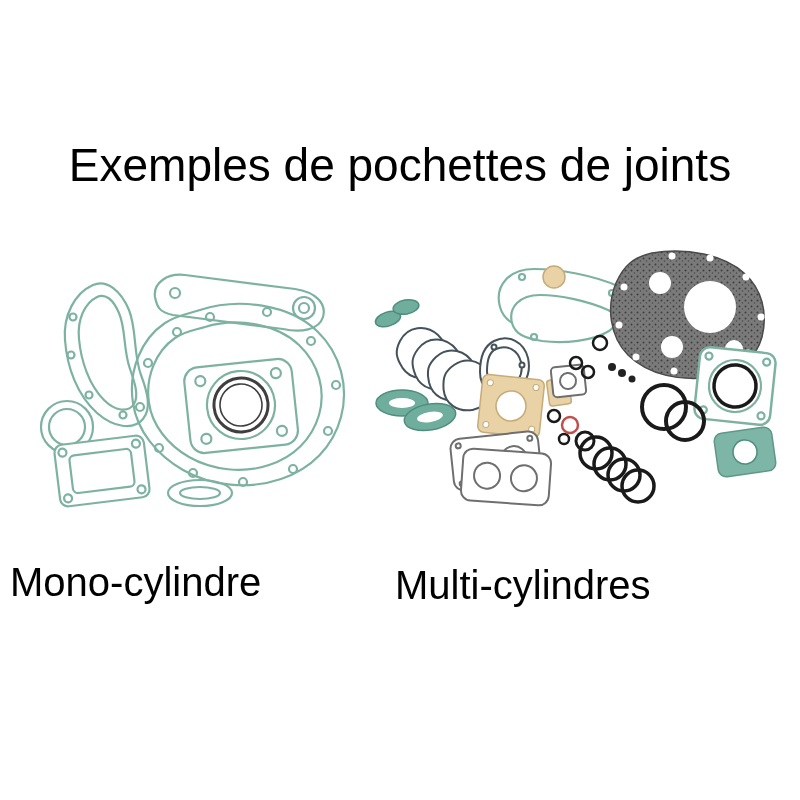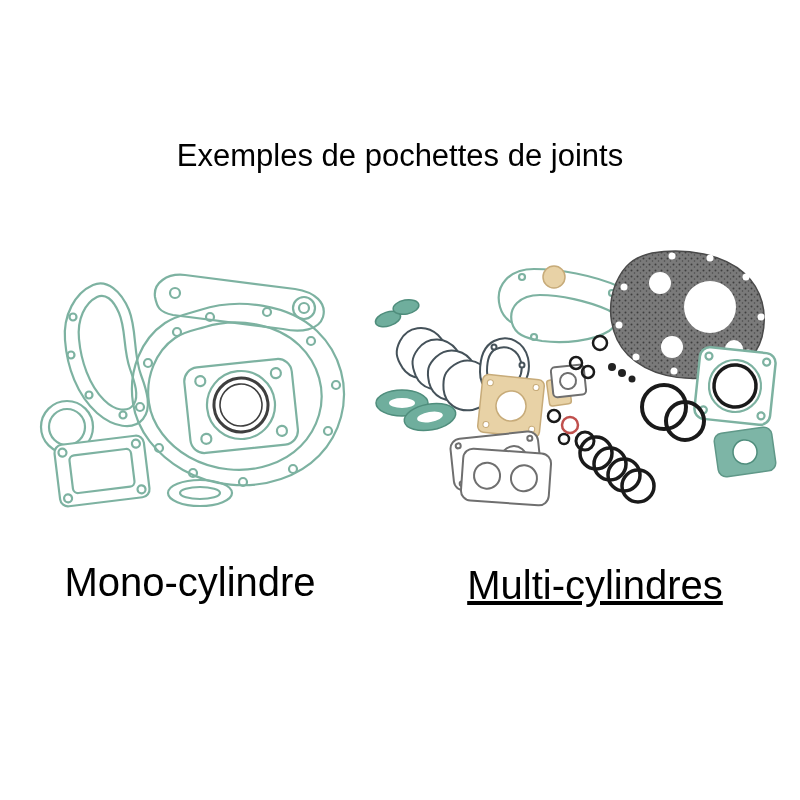--- a/index.html
+++ b/index.html
@@ -5,29 +5,29 @@
   html,body{margin:0;padding:0;background:#fff;}
   .page{
     position:relative;width:800px;height:800px;
     background:var(--background,#fff);
     font-family:"Liberation Sans",sans-serif;
     color:var(--text,#000);
     overflow:hidden;
   }
   .title{
     position:absolute;top:138px;left:0;width:800px;
-    text-align:center;font-size:31px;line-height:1.18;
+    text-align:center;font-size:46px;line-height:1.18;
     color:var(--text,#000);font-weight:400;
   }
   .figure-label{
     position:absolute;font-size:40px;color:var(--text,#000);
-    text-align:center;font-weight:400;
+    font-weight:400;
   }
   .label-mono{top:560px;left:10px;width:360px;}
-  .label-multi{top:563px;left:395px;width:400px;text-decoration:underline;}
+  .label-multi{top:563px;left:395px;width:400px;}
   svg.fig{position:absolute;}
   .fig-mono{left:5px;top:255px;}
   .fig-multi{left:372px;top:245px;}
 
   .tealLine{fill:none;stroke:var(--teal,#7db2a1);stroke-width:2.2;stroke-linejoin:round;}
   .plate{fill:#fff;stroke:var(--teal,#7db2a1);stroke-width:2.2;}
   .plateTeal{fill:#fff;stroke:var(--teal,#7db2a1);stroke-width:2.5;}
   .tealFill{fill:var(--teal-fill,#6fae9d);stroke:var(--teal-dark,#4f8d7c);stroke-width:1.5;}
   .tan{fill:var(--tan,#e8d2a6);stroke:#c7ab79;stroke-width:1.5;}
   .darkLine{fill:#fff;stroke:#45525a;stroke-width:2;stroke-linejoin:round;}

